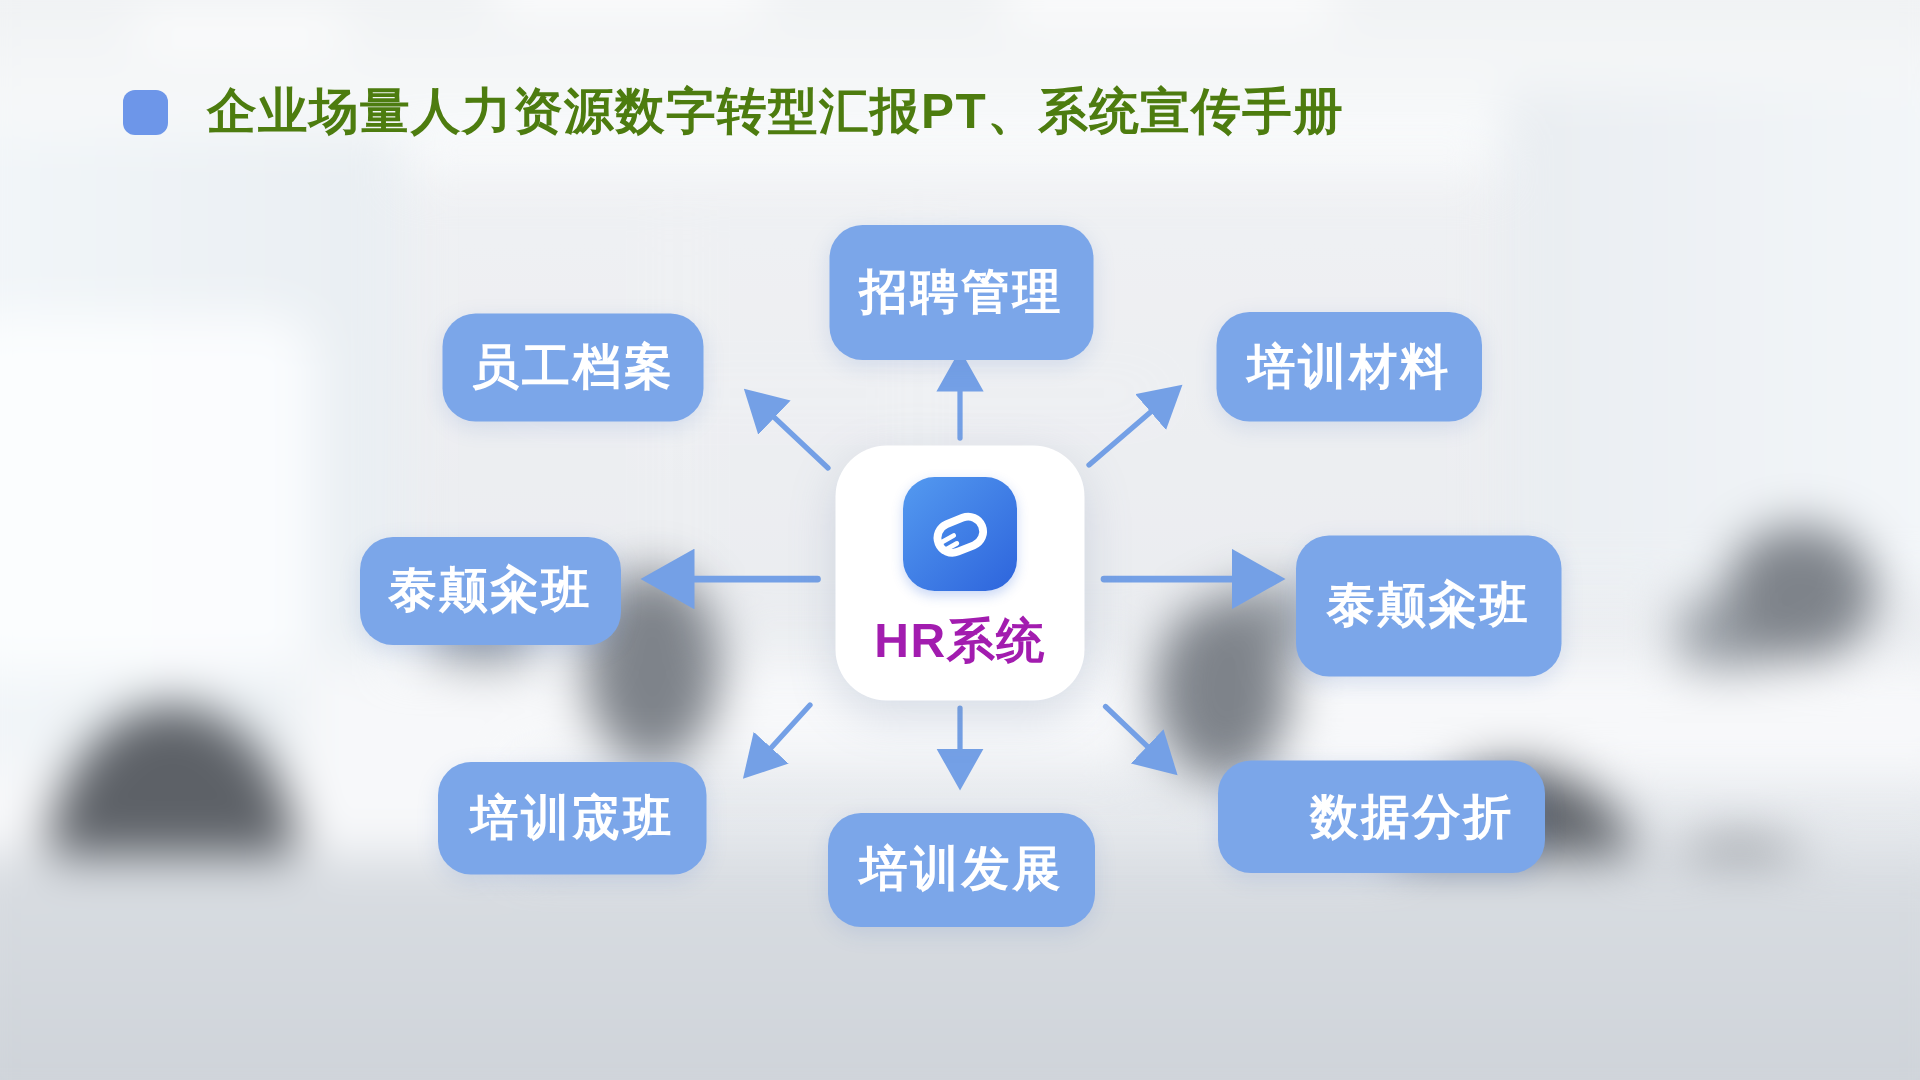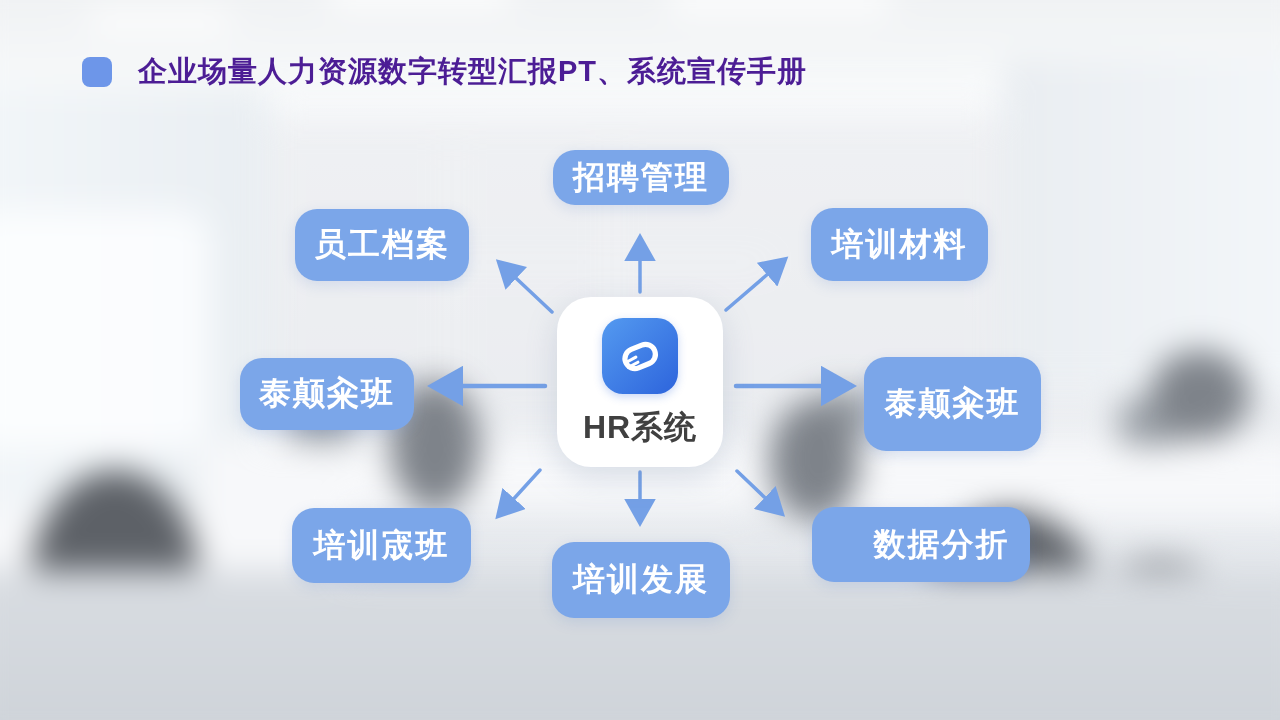--- a/index.html
+++ b/index.html
@@ -19,51 +19,51 @@
   .wall-mid{left:300px;top:150px;width:740px;height:300px;background:#e9ebee;opacity:.6;}
   .gridline{background:rgba(255,255,255,.55);}
   .desk{background:#f7f8fa;border-radius:8px;}
   .monitor{background:#9aa0a7;border-radius:4px;}
   .chair{background:#5d6167;border-radius:50%;}
   .chair.light{background:#7e838a;}
   .floor{left:0;top:600px;width:1340px;height:180px;background:linear-gradient(180deg,#d9dde2,#cdd2d8);}
   
   .title-row{position:absolute;left:82px;top:52px;display:flex;align-items:center;gap:26px;z-index:3;}
   .bullet{width:30px;height:30px;border-radius:8px;background:var(--accent,#6d96e9);flex:0 0 auto;}
-  .page-title{font-size:29px;font-weight:700;color:#4c1d95;letter-spacing:1px;white-space:nowrap;}
+  .page-title{font-size:33px;font-weight:700;color:#4d7c0f;letter-spacing:1px;white-space:nowrap;}
   
   .diagram{position:absolute;inset:0;z-index:2;}
   .node{
     position:absolute;display:flex;align-items:center;justify-content:center;
     background:var(--label-bg,#7ba6e9);color:var(--label-text,#ffffff);
     border-radius:22px;font-size:32px;font-weight:600;letter-spacing:2px;
     box-shadow:0 4px 14px rgba(90,130,200,.18);
   }
-  .n-top{left:553px;top:150px;width:176px;height:55px;}
+  .n-top{left:553px;top:150px;width:176px;height:90px;}
   .n-top-left{left:295px;top:209px;width:174px;height:72px;}
   .n-top-right{left:811px;top:208px;width:177px;height:73px;}
   .n-left{left:240px;top:358px;width:174px;height:72px;}
   .n-right{left:864px;top:357px;width:177px;height:94px;}
   .n-bottom-left{left:292px;top:508px;width:179px;height:75px;}
   .n-bottom{left:552px;top:542px;width:178px;height:76px;}
   .n-bottom-right{left:812px;top:507px;width:177px;height:75px;padding-left:41px;}
   .center-card{
     position:absolute;left:557px;top:297px;width:166px;height:170px;
     background:var(--center-bg,#ffffff);border-radius:34px;
     box-shadow:0 10px 30px rgba(120,140,170,.25);
     display:flex;flex-direction:column;align-items:center;justify-content:flex-start;
     padding-top:21px;box-sizing:border-box;
   }
   .app-icon{
     width:76px;height:76px;border-radius:21px;
     background:linear-gradient(135deg,var(--icon-grad-a,#549af0) 0%,var(--icon-grad-b,#2d64dc) 100%);
     display:flex;align-items:center;justify-content:center;
     box-shadow:0 3px 8px rgba(45,100,220,.25);
   }
-  .center-label{margin-top:12px;font-size:32px;font-weight:700;color:#404040;letter-spacing:1px;}
+  .center-label{margin-top:12px;font-size:32px;font-weight:700;color:#a21caf;letter-spacing:1px;}
   .arrows{position:absolute;inset:0;width:1280px;height:720px;}
 </style>
 </head>
 <body>
 
 <div class="bg">
   <div class="ceiling"></div>
   <div class="clight" style="left:360px;top:10px;width:180px;height:26px;"></div>
   <div class="clight" style="left:700px;top:18px;width:220px;height:24px;"></div>
   <div class="clight" style="left:1020px;top:90px;width:200px;height:22px;"></div>

